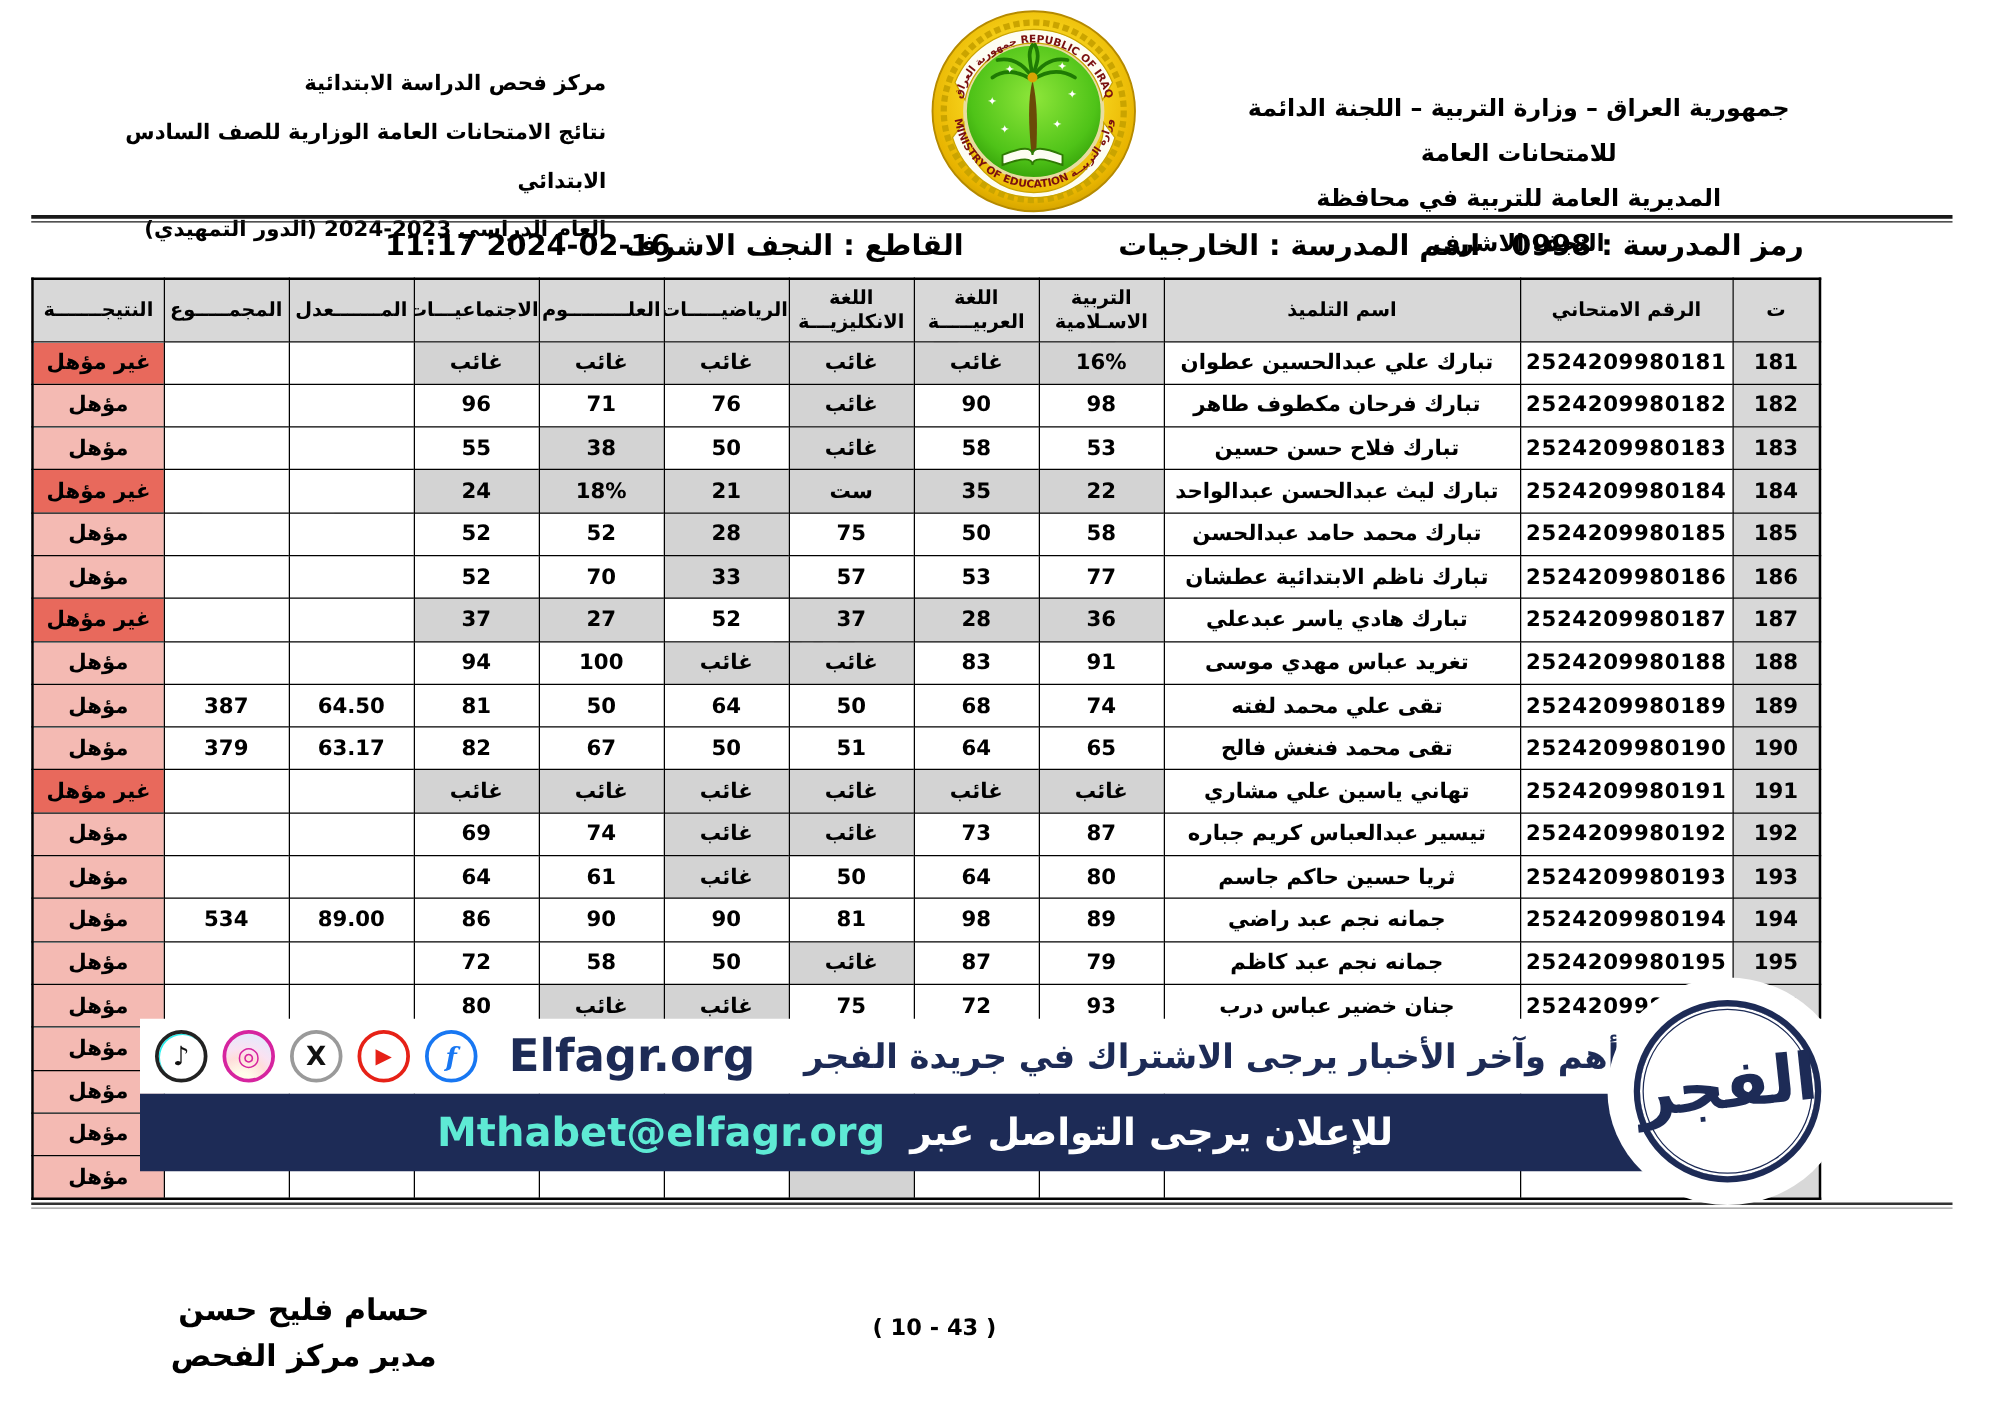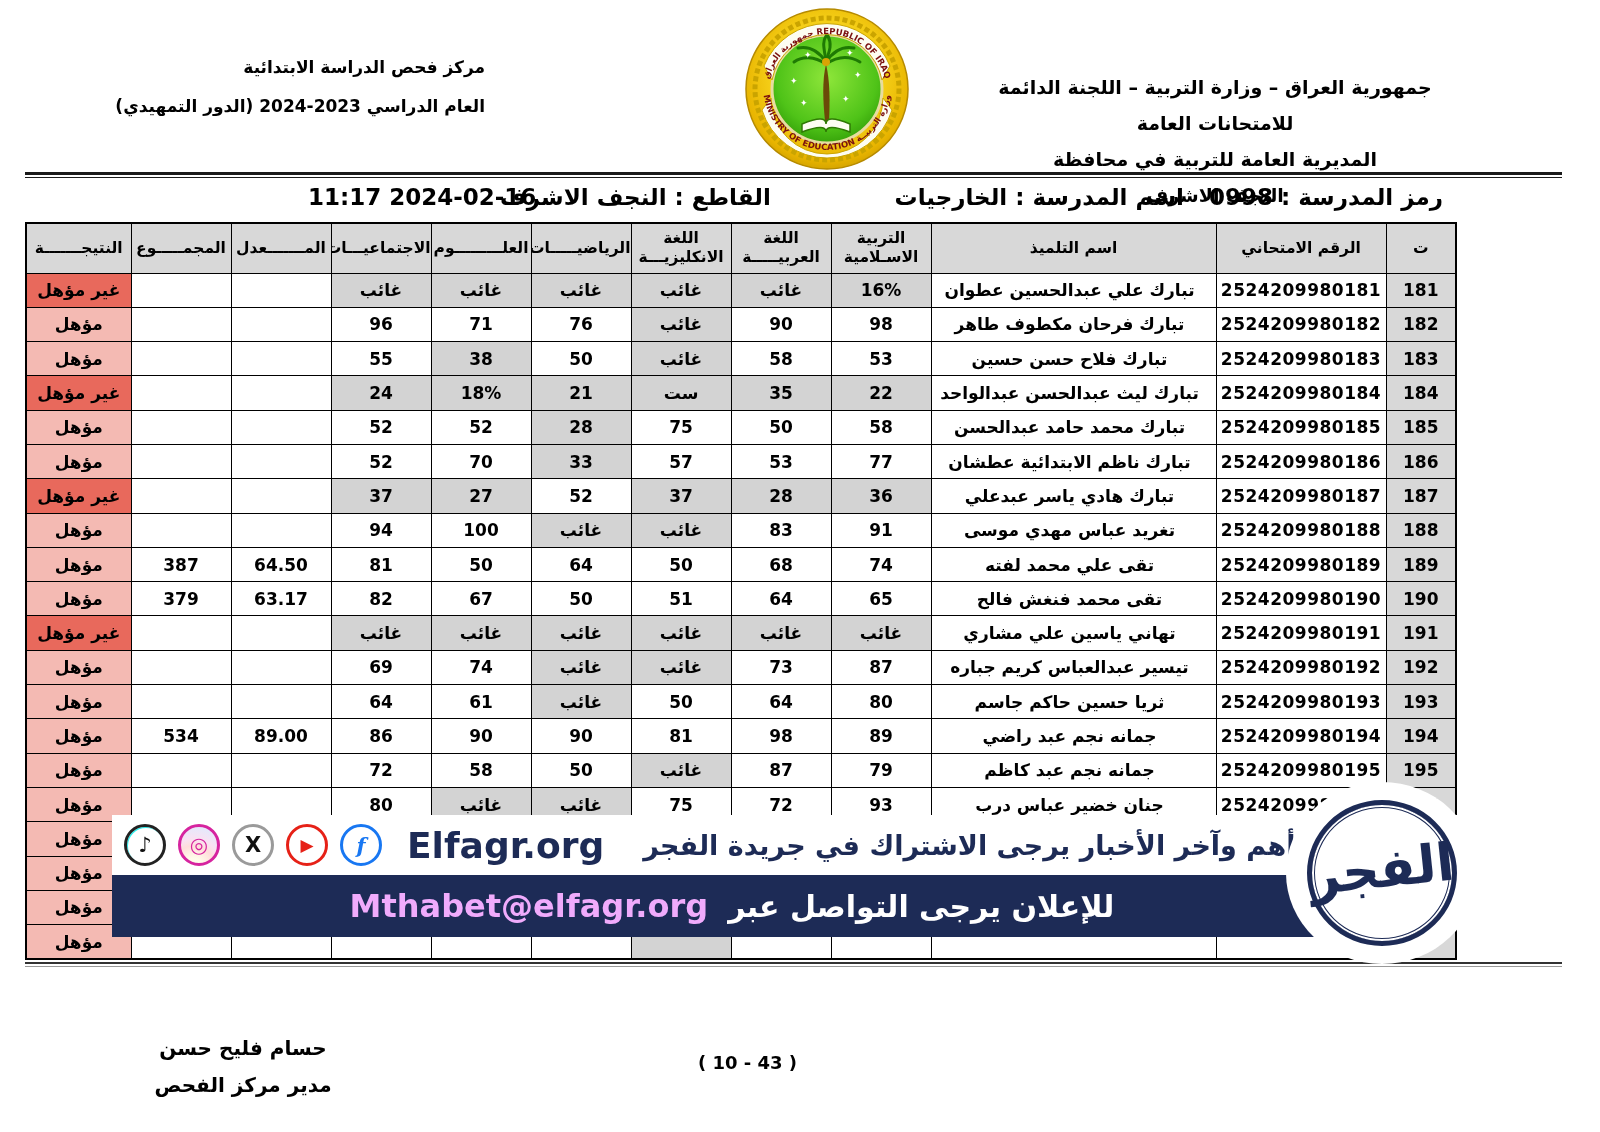--- a/index.html
+++ b/index.html
@@ -50,52 +50,53 @@
   .soc-tiktok    { border-color:#222; color:#111; box-shadow:1px 1px 0 #2af0ee inset; }
   .soc-instagram { border-color:#d6249f; color:#d6249f;
     background:radial-gradient(circle at 35% 110%, #fdf49733 18%, #fd594933 45%, #d6249f22 60%, #285AEB22 90%, #fff 60%); }
   .soc-x         { border-color:#9a9a9a; color:#111; }
   .soc-youtube   { border-color:#e62117; color:#e62117; font-size:17px; }
   .soc-facebook  { border-color:#1877f2; color:#1877f2; font-family:"DejaVu Serif", serif; font-style:italic; }
   .banner-brand { color:#1d2b56; font-size:36px; font-weight:700; margin-left:12px; }
   .banner-headline { color:#1d2b56; font-size:27px; font-weight:700; direction:rtl; margin-left:26px; }
   .banner-navy { position:absolute; top:875px; left:112px; width:1240px; height:62px;
     background:#1d2b56; display:flex; align-items:center; justify-content:center; gap:20px; direction:ltr; }
-  .banner-email { color:#f0abfc; font-size:32px; font-weight:700; }
+  .banner-email { color:#5eead4; font-size:32px; font-weight:700; }
   .banner-contact { color:#fff; font-size:30px; font-weight:700; direction:rtl; }
   .fajr-logo { position:absolute; top:782px; left:1286px; width:192px; height:182px;
     background:#fff; border-radius:50%; display:flex; align-items:center; justify-content:center; }
   .fajr-ring { width:150px; height:146px; border-radius:50%; border:5px solid #1d2b56;
     box-shadow:0 0 0 2px #fff inset, 0 0 0 3px #1d2b56 inset;
     display:flex; align-items:center; justify-content:center; }
   .fajr-text { color:#1d2b56; font-size:52px; font-weight:700; transform:rotate(-6deg) translateY(-4px);
     font-family:"DejaVu Sans", sans-serif; }
   
   .footer-sign { position:absolute; top:1030px; left:118px; width:250px; text-align:center;
-    font-size:20px; line-height:37px; direction:rtl; }
+    font-size:24px; line-height:37px; direction:rtl; }
   .footer-page { position:absolute; top:1052px; left:698px; font-size:18px; direction:ltr; }
 </style>
 </head>
 <body>
 
 <div id="page">
 
   <div class="wm" style="top:365px; left:35px;">Elfagr.org</div>
   <div class="wm" style="top:430px; left:390px;">Elfagr.org</div>
   <div class="wm" style="top:505px; left:615px;">Elfagr.org</div>
   <div class="wm" style="top:228px; left:640px;">Elfagr.org</div>
 
   <div class="hdr-right">
     <div>جمهورية العراق – وزارة التربية – اللجنة الدائمة للامتحانات العامة</div>
     <div>المديرية العامة للتربية في محافظة</div>
     <div>النجف الاشرف</div>
   </div>
 
   <div class="hdr-left">
     <div>مركز فحص الدراسة الابتدائية</div>
+    <div>نتائج الامتحانات العامة الوزارية للصف السادس الابتدائي</div>
     <div>العام الدراسي  2023-2024 (الدور التمهيدي)</div>
   </div>
 
   <div class="emblem">
     <svg width="170" height="166" viewBox="0 0 170 166">
       <defs>
         <radialGradient id="gold" cx="50%" cy="42%" r="62%">
           <stop offset="0%" stop-color="#fff6a8"></stop>
             <stop offset="55%" stop-color="#f5cf18"></stop>
           <stop offset="85%" stop-color="#e8b400"></stop>

